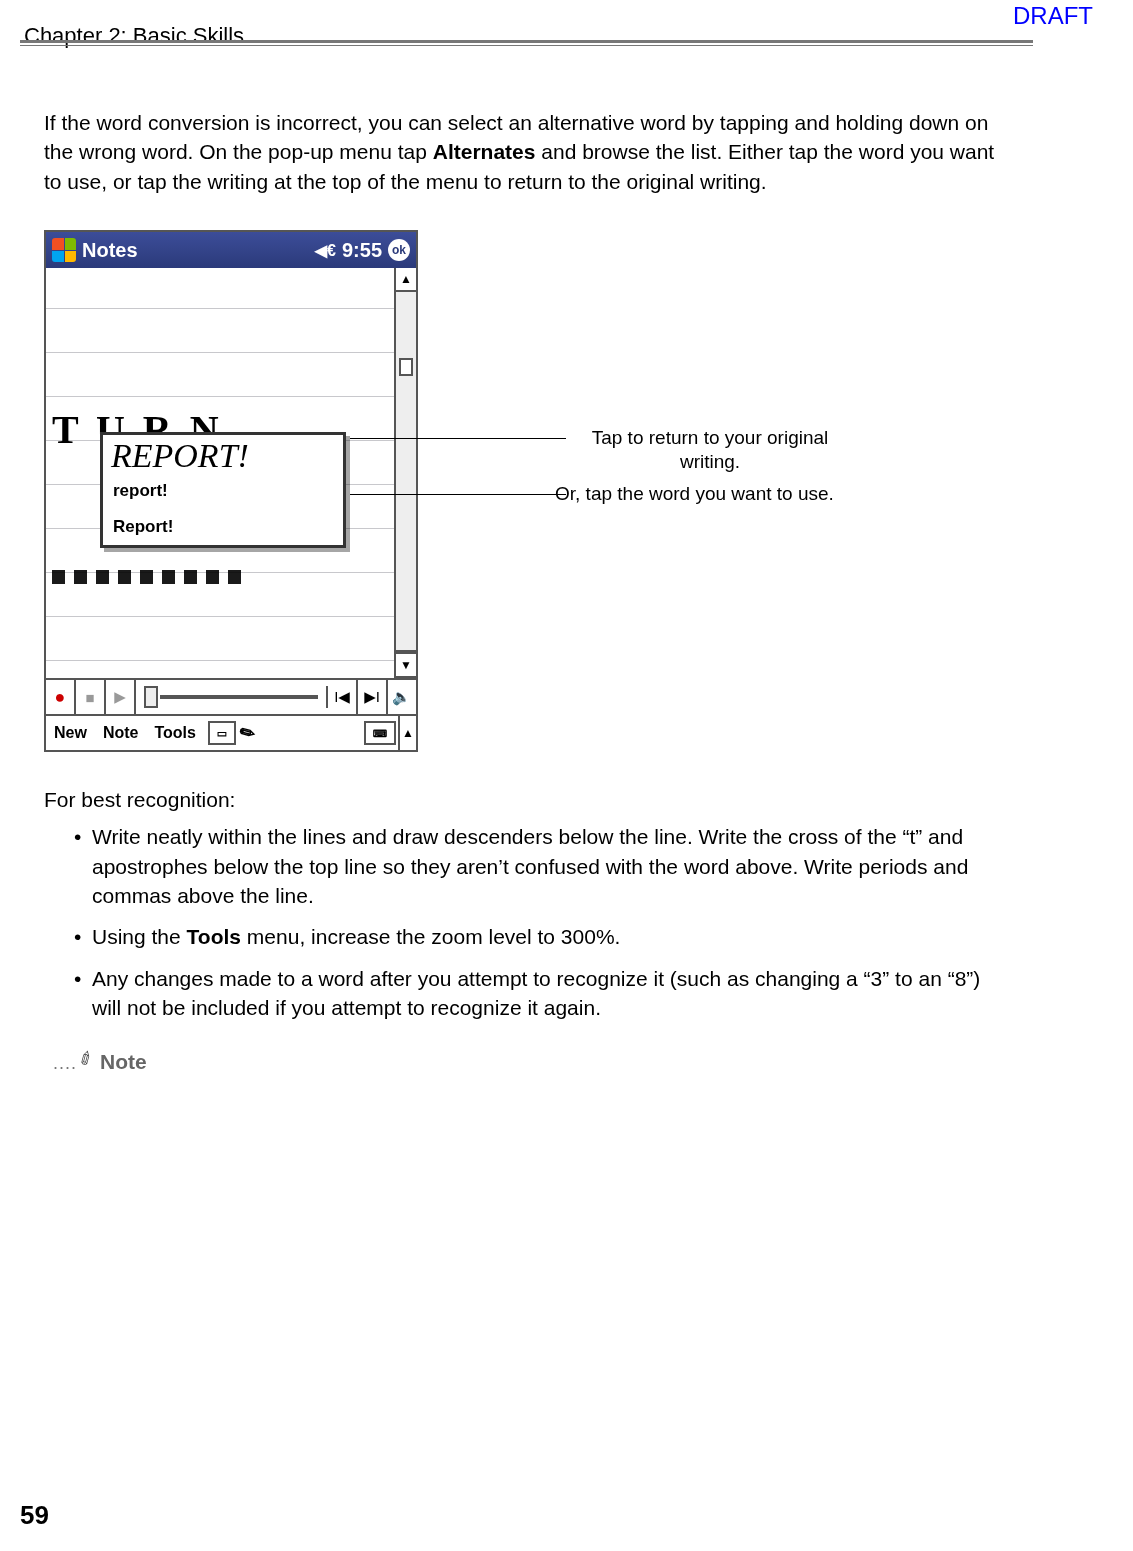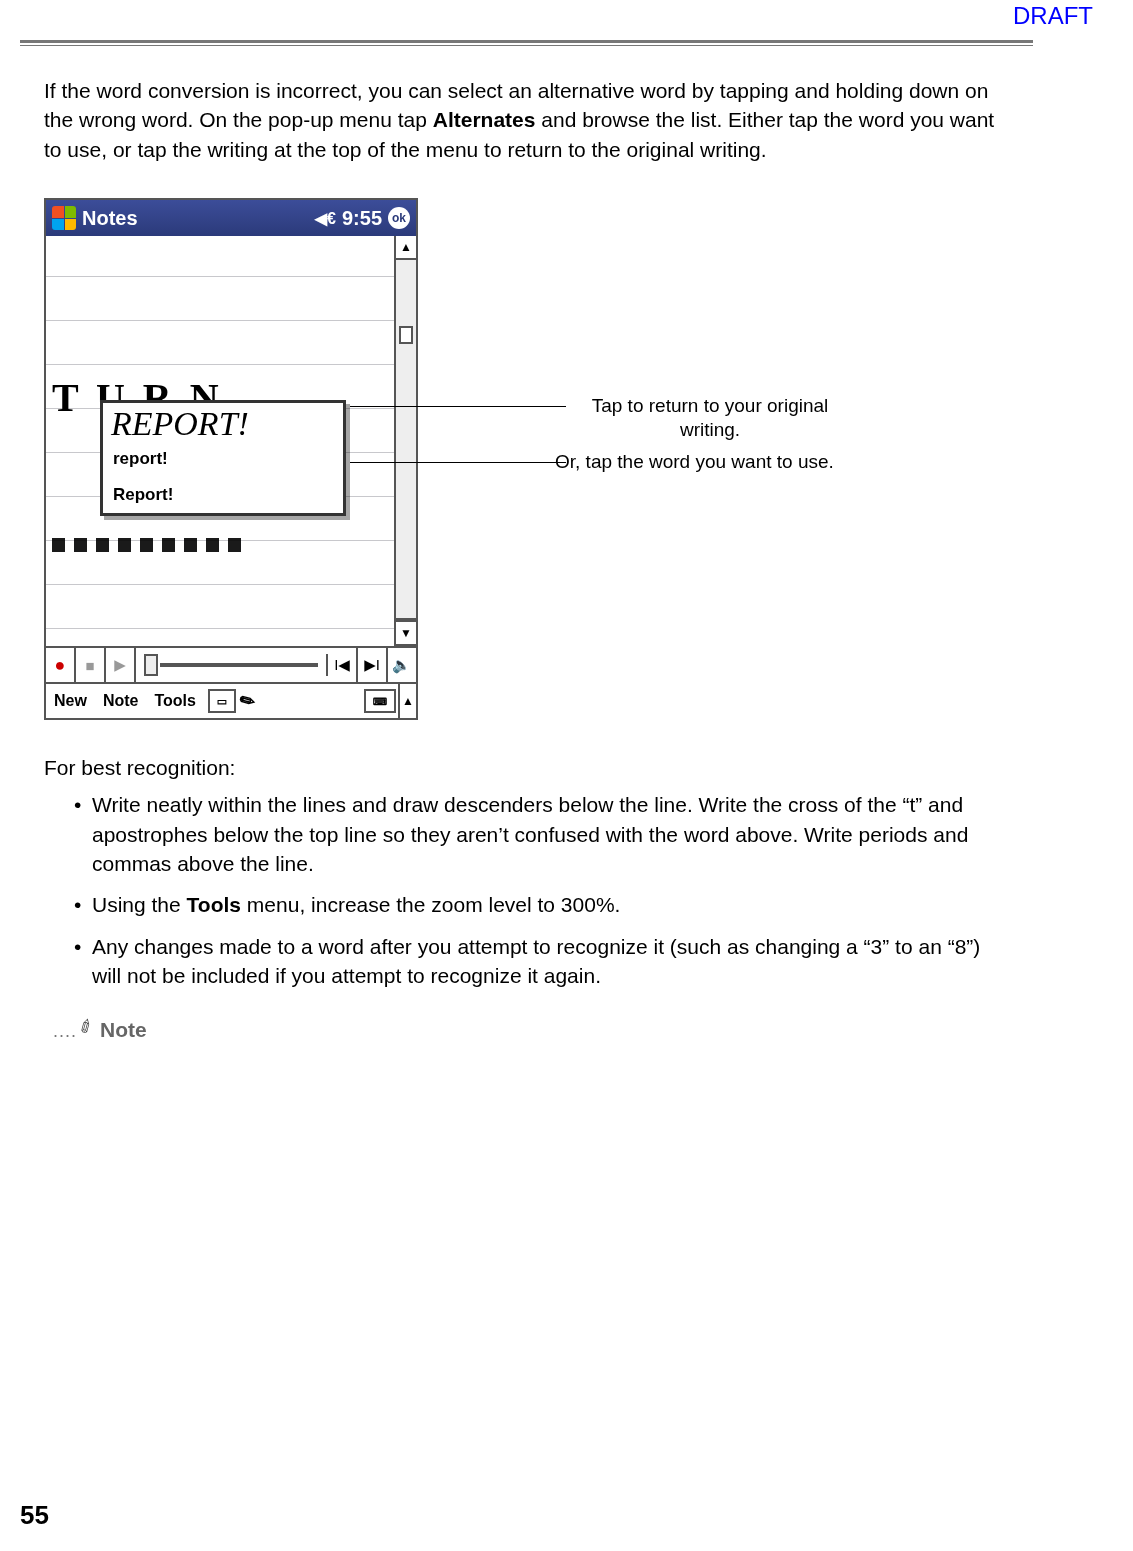--- a/index.html
+++ b/index.html
@@ -57,20 +57,23 @@
 .note-icon { width:50px; display:flex; justify-content:flex-end; align-items:flex-start; gap:2px; color:#444; }
 .note-icon .dots { letter-spacing:1px; font-size:18px; position:relative; top:4px; color:#777; }
 .note-label { color:#666; font-weight:bold; margin:0 10px 0 6px; }
 .pagenum { position:absolute; bottom:20px; left:20px; font-size:26px; font-weight:bold; }
 .pen { font-size:18px; transform:rotate(-30deg); display:inline-block; }
 </style>
 </head>
 <body>
 
 <div class="page">
+  <div class="header-row">
+    <span class="chapter">Chapter 2: Basic Skills</span>
+  </div>
   <span class="draft">DRAFT</span>
   <div class="hr1"></div>
   <div class="hr2"></div>
 
   <div class="body-col">
     <p class="para">
       <span>If the word conversion is incorrect, you can select an alternative word by tapping and holding down on the wrong word. On the pop-up menu tap </span><span class="bold">Alternates</span><span> and browse the list.  Either tap the word you want to use, or tap the writing at the top of the menu to return to the original writing.</span>
     </p>
 
     <div class="figure-row">
@@ -156,14 +159,14 @@
 
     <div class="note-row">
       <div class="note-icon">
           <span class="dots">....</span>
           <span class="pen">✐</span>
         </div>
       <div class="note-label">Note</div>
     </div>
   </div>
 
-  <div class="pagenum">55</div>
+  <div class="pagenum">59</div>
 </div>
 
 </body></html>

